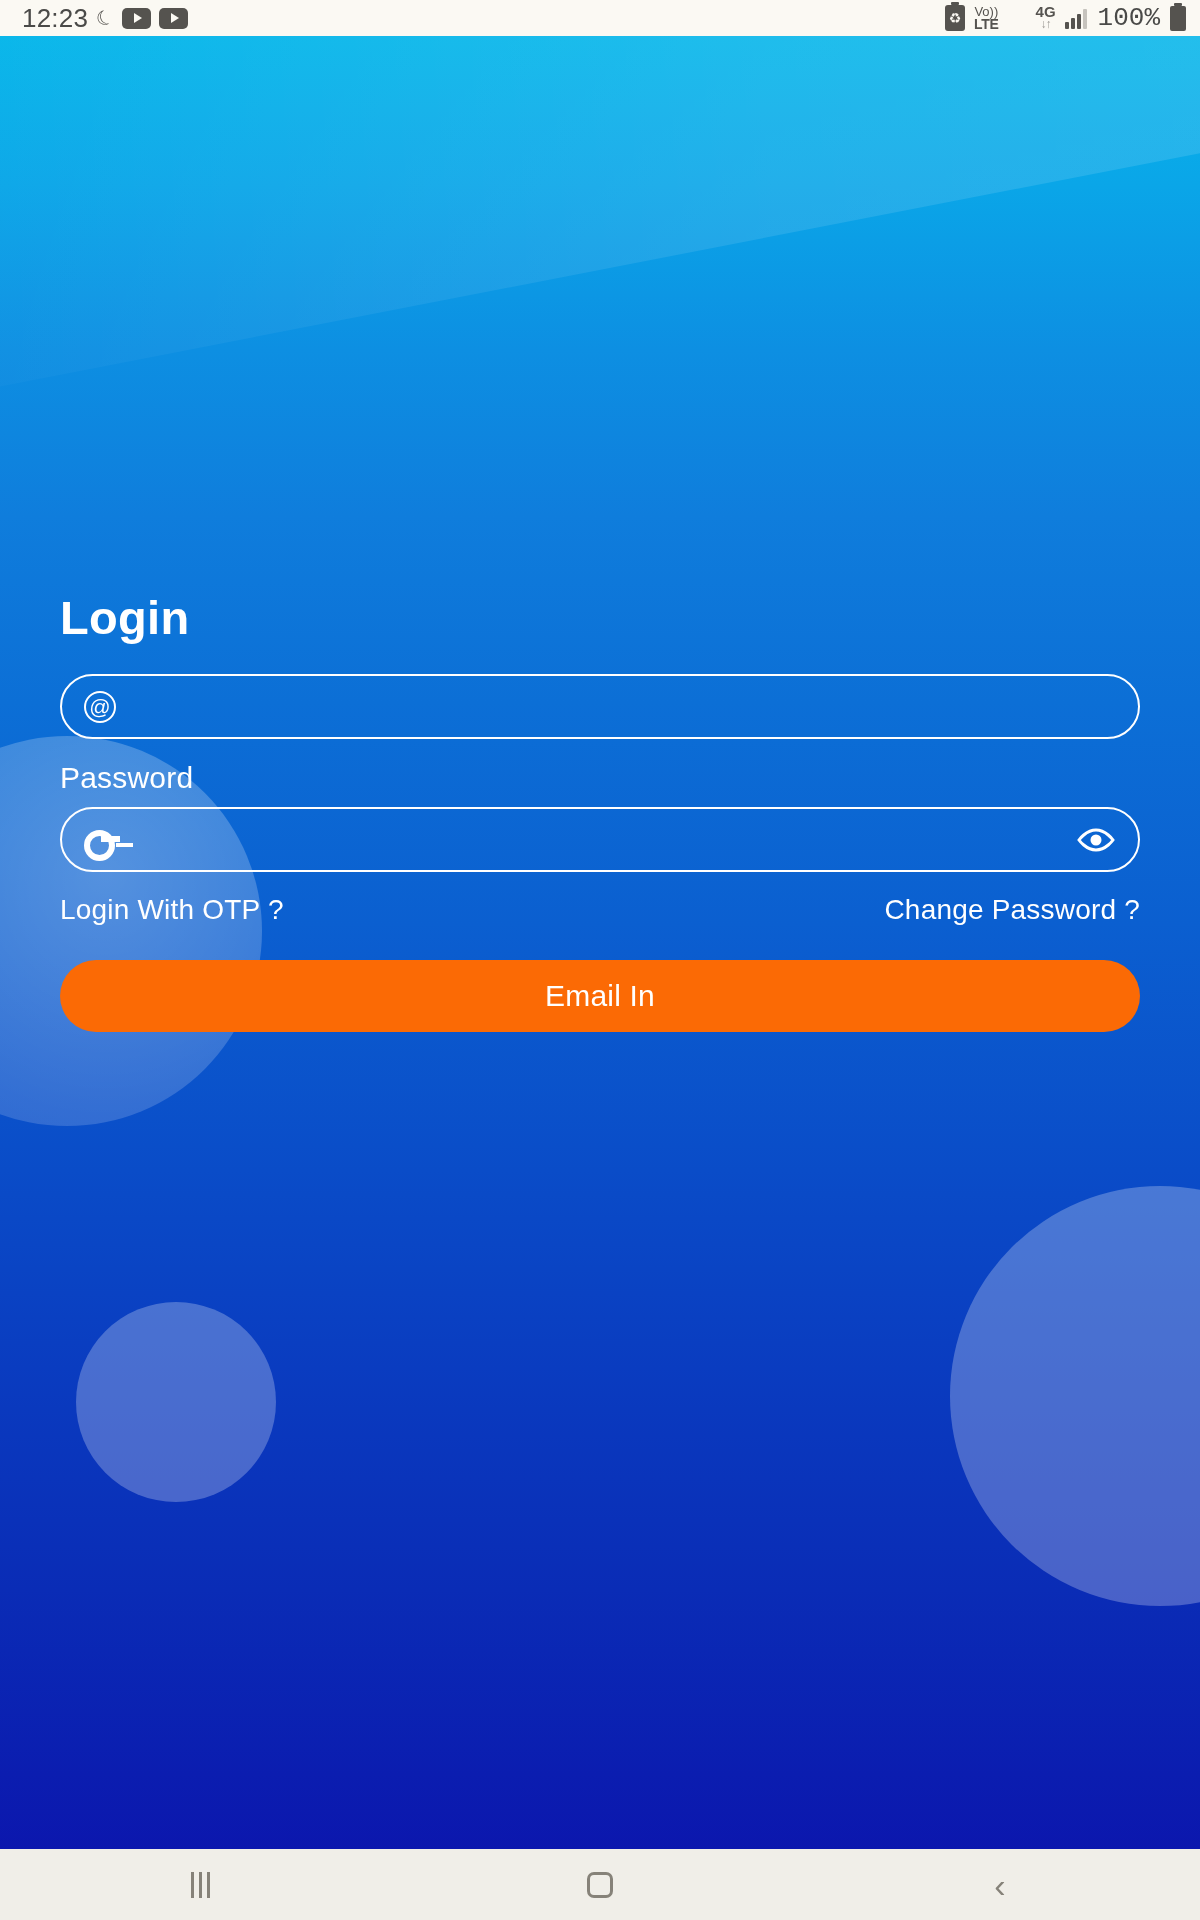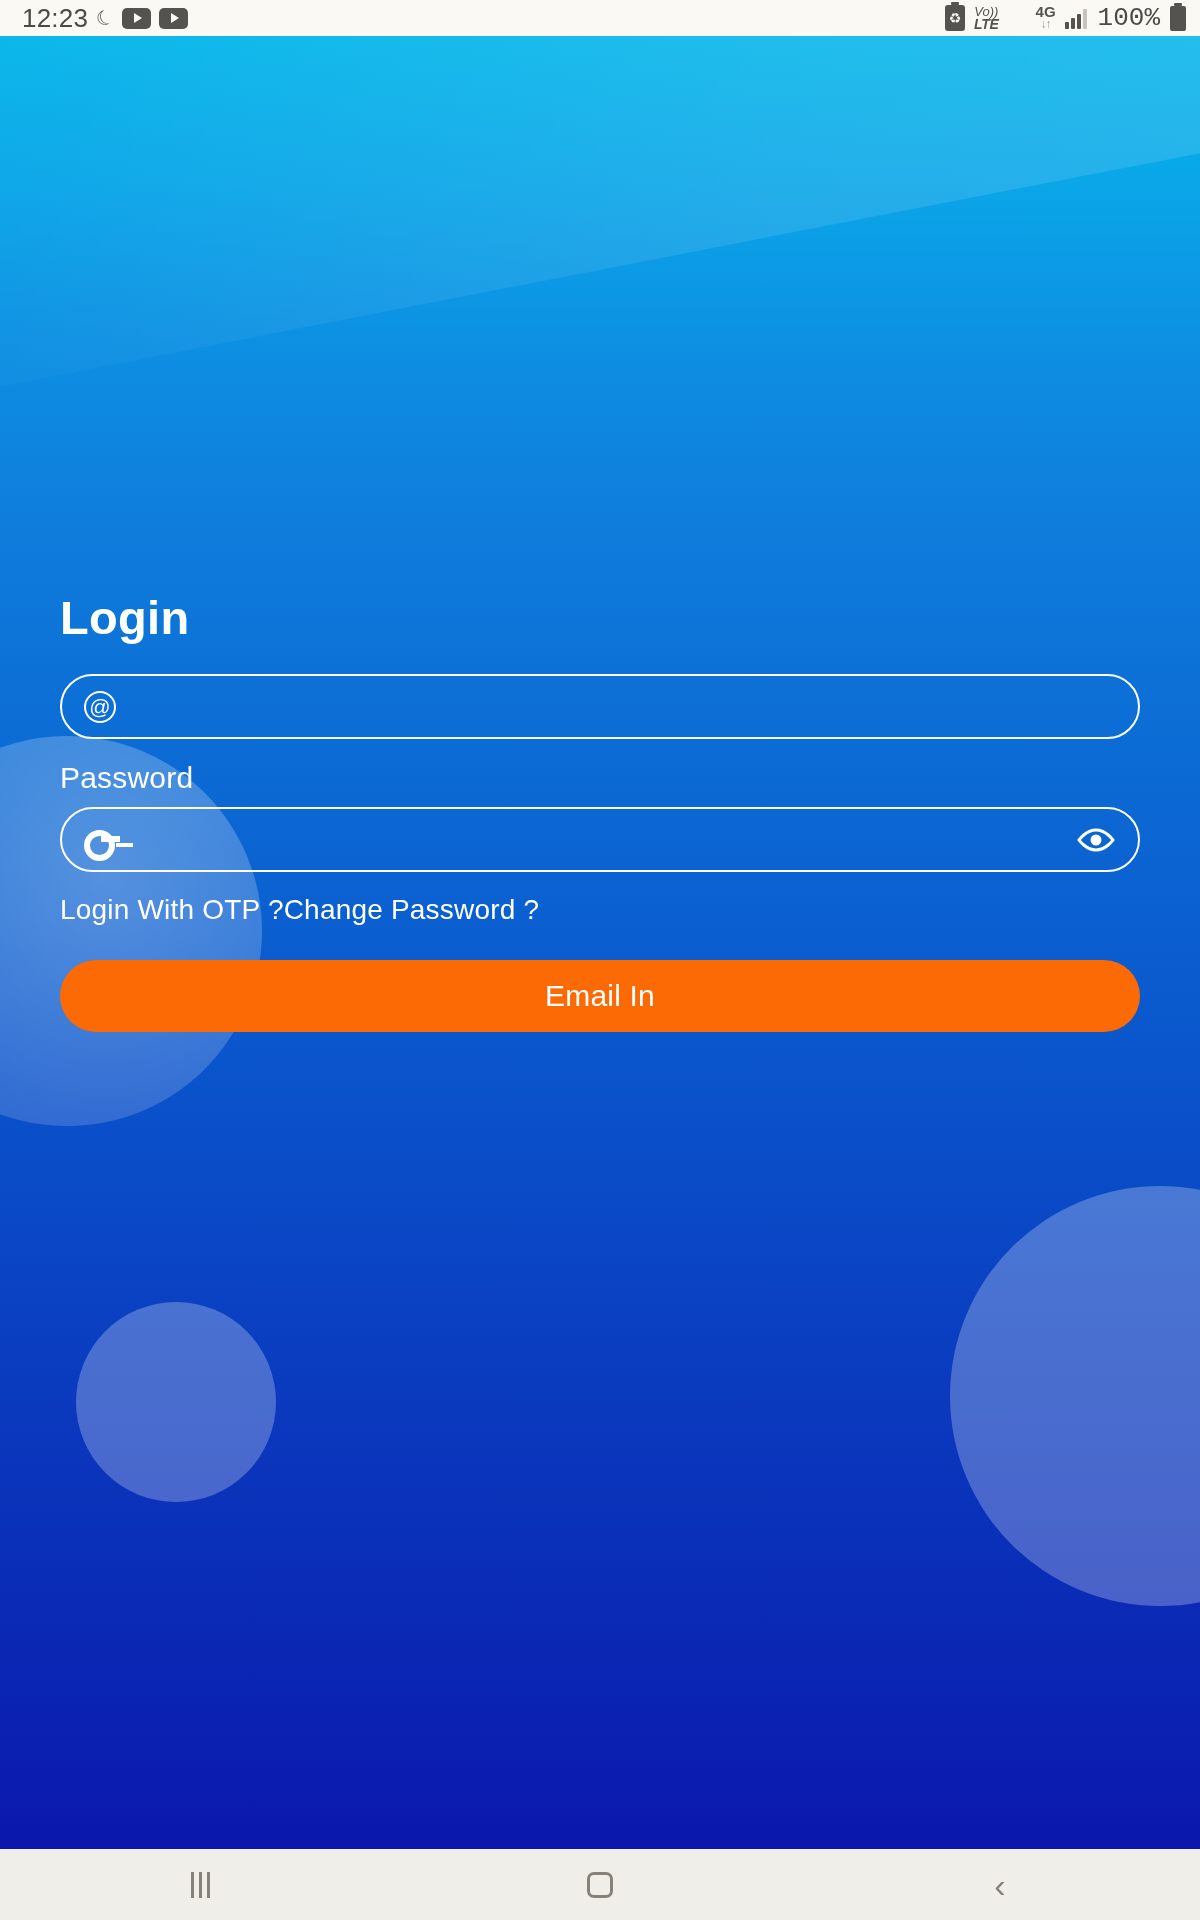--- a/index.html
+++ b/index.html
@@ -52,21 +52,21 @@
     content:""; position:absolute; top:-3px; left:6px;
     width:8px; height:3px; background:#55534f; border-radius:1px;
   }
   .ic-batt-recy::after {
     content:"\267B"; position:absolute; inset:0;
     color:#fbf9f3; font-size:14px; display:flex;
     align-items:center; justify-content:center;
   }
   .ic-volte {
     display:flex; flex-direction:column; align-items:center;
-    line-height:0.92; color:#55534f;font-style:italic;
+    line-height:0.92; color:#55534f;
   }
   .ic-volte span:first-child { font-size:13px; }
   .ic-volte span:last-child  { font-size:14px; font-weight:bold; letter-spacing:-0.3px;}
   .ic-4g {
     display:flex; flex-direction:column; align-items:center;
     line-height:0.95; color:#55534f;margin-left:28px;
   }
   .ic-4g .g4 { font-size:15px; font-weight:bold; }
   .ic-4g .arrows { font-size:12px; color:#9b9893; letter-spacing:-1px; }
   .ic-signal { display:flex; align-items:flex-end; gap:2px; height:22px; }
@@ -194,21 +194,21 @@
     box-shadow:14px 6px 0 -1px #ffffff;
   }
   
   .icon-eye {
     width:40px; height:28px; position:relative; cursor:pointer;
   }
   .icon-eye svg { display:block; }
 
   .links-row {
     display:flex;
-    justify-content:flex-start;
+    justify-content:space-between;
     align-items:center;
     margin-top:16px;
     margin-bottom:34px;
   }
   .link {
     color:#ffffff;
     font-size:28px;
     letter-spacing:0.2px;
     cursor:pointer;
   }

